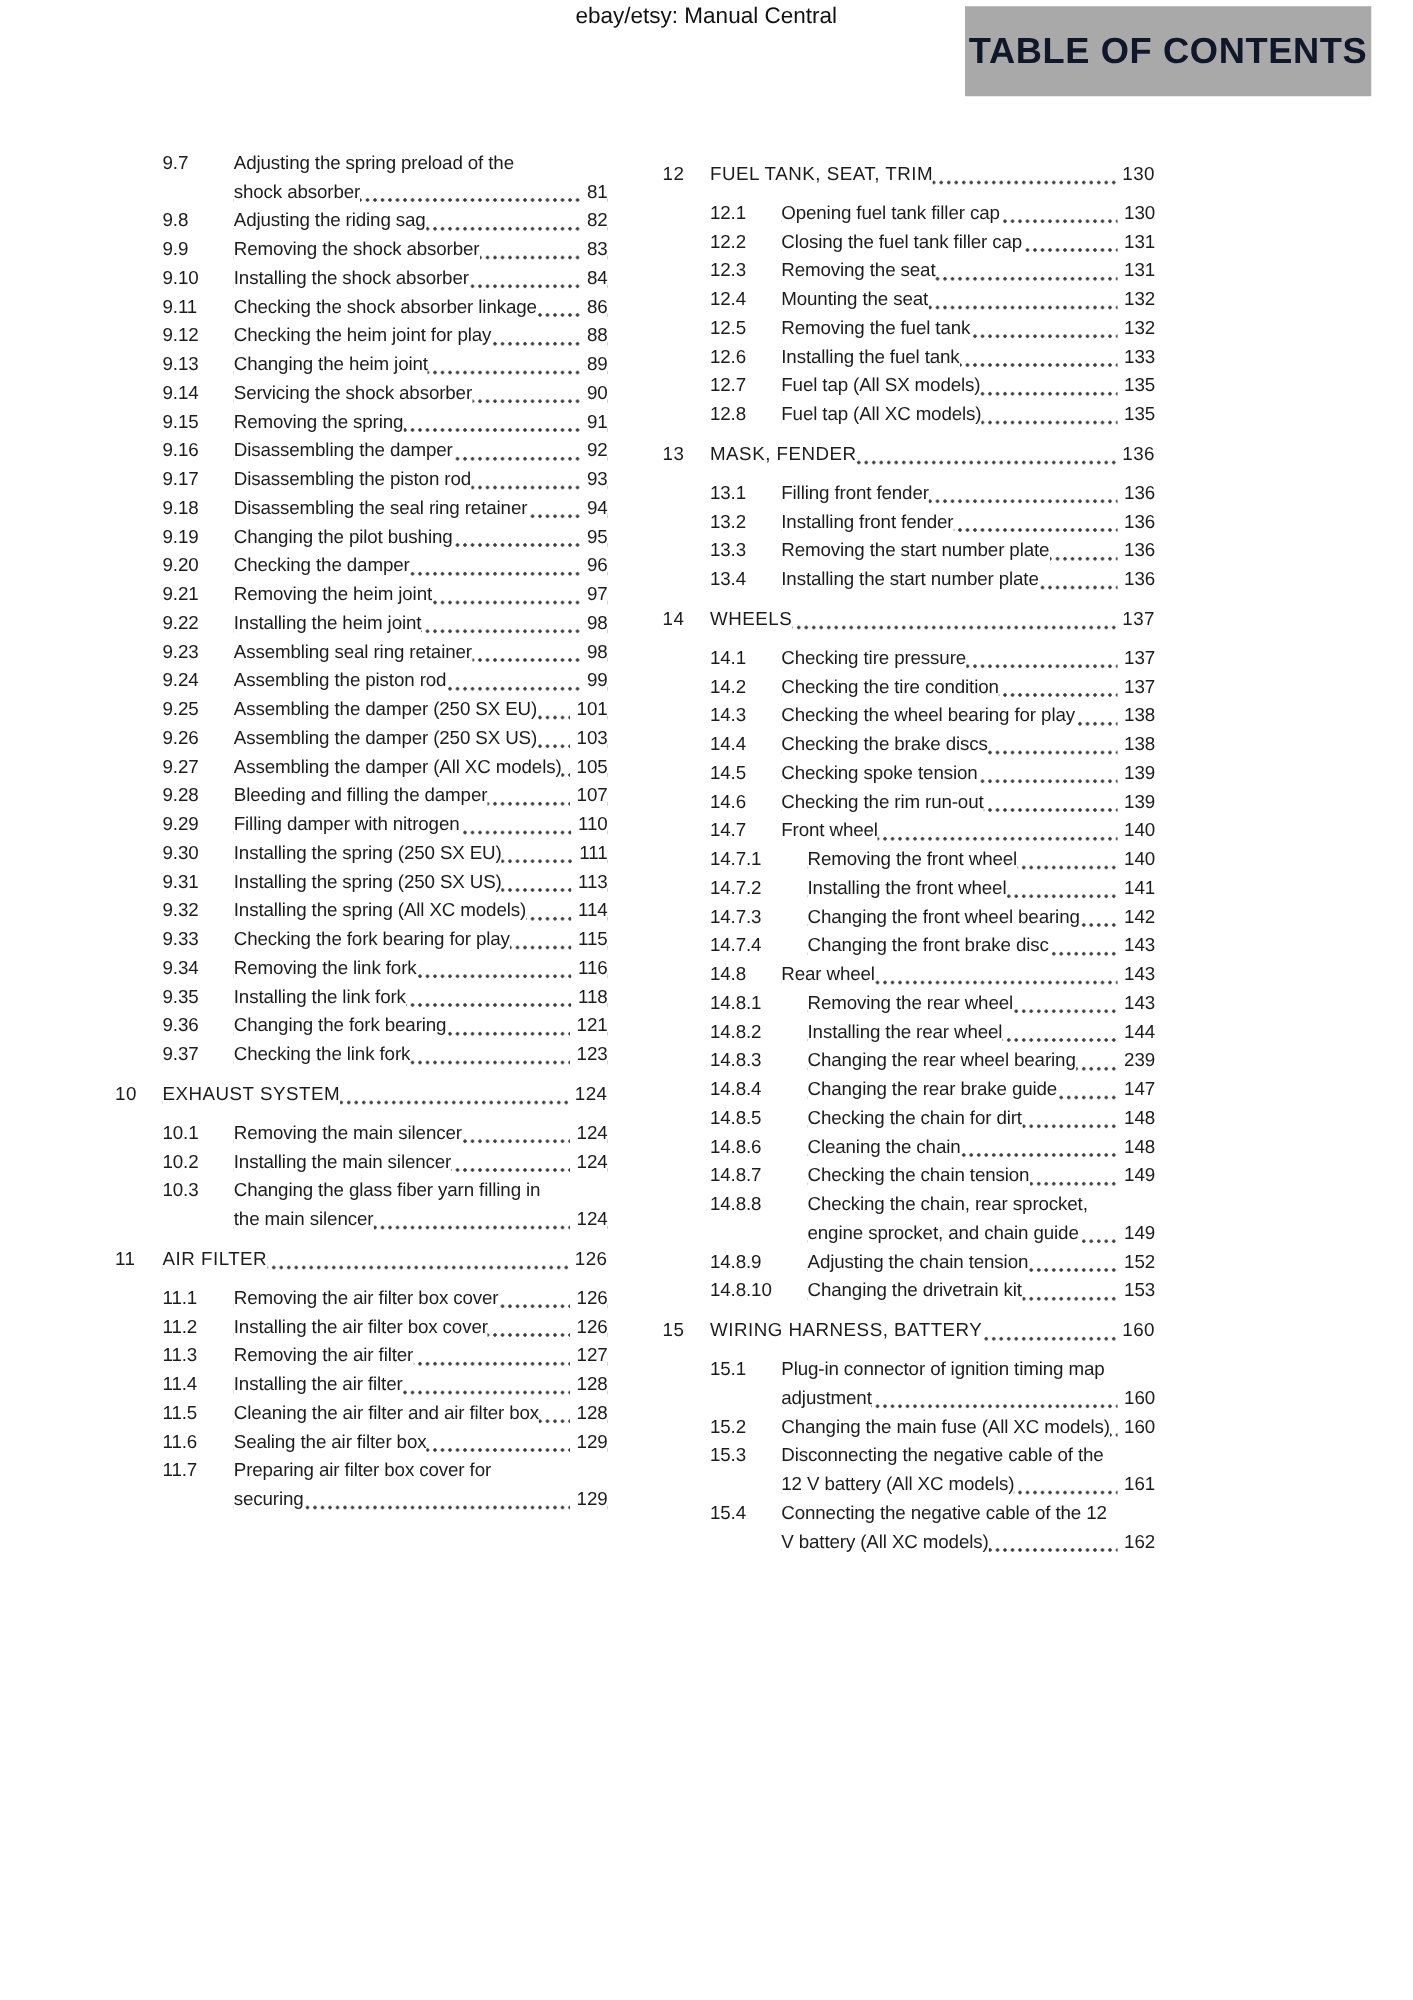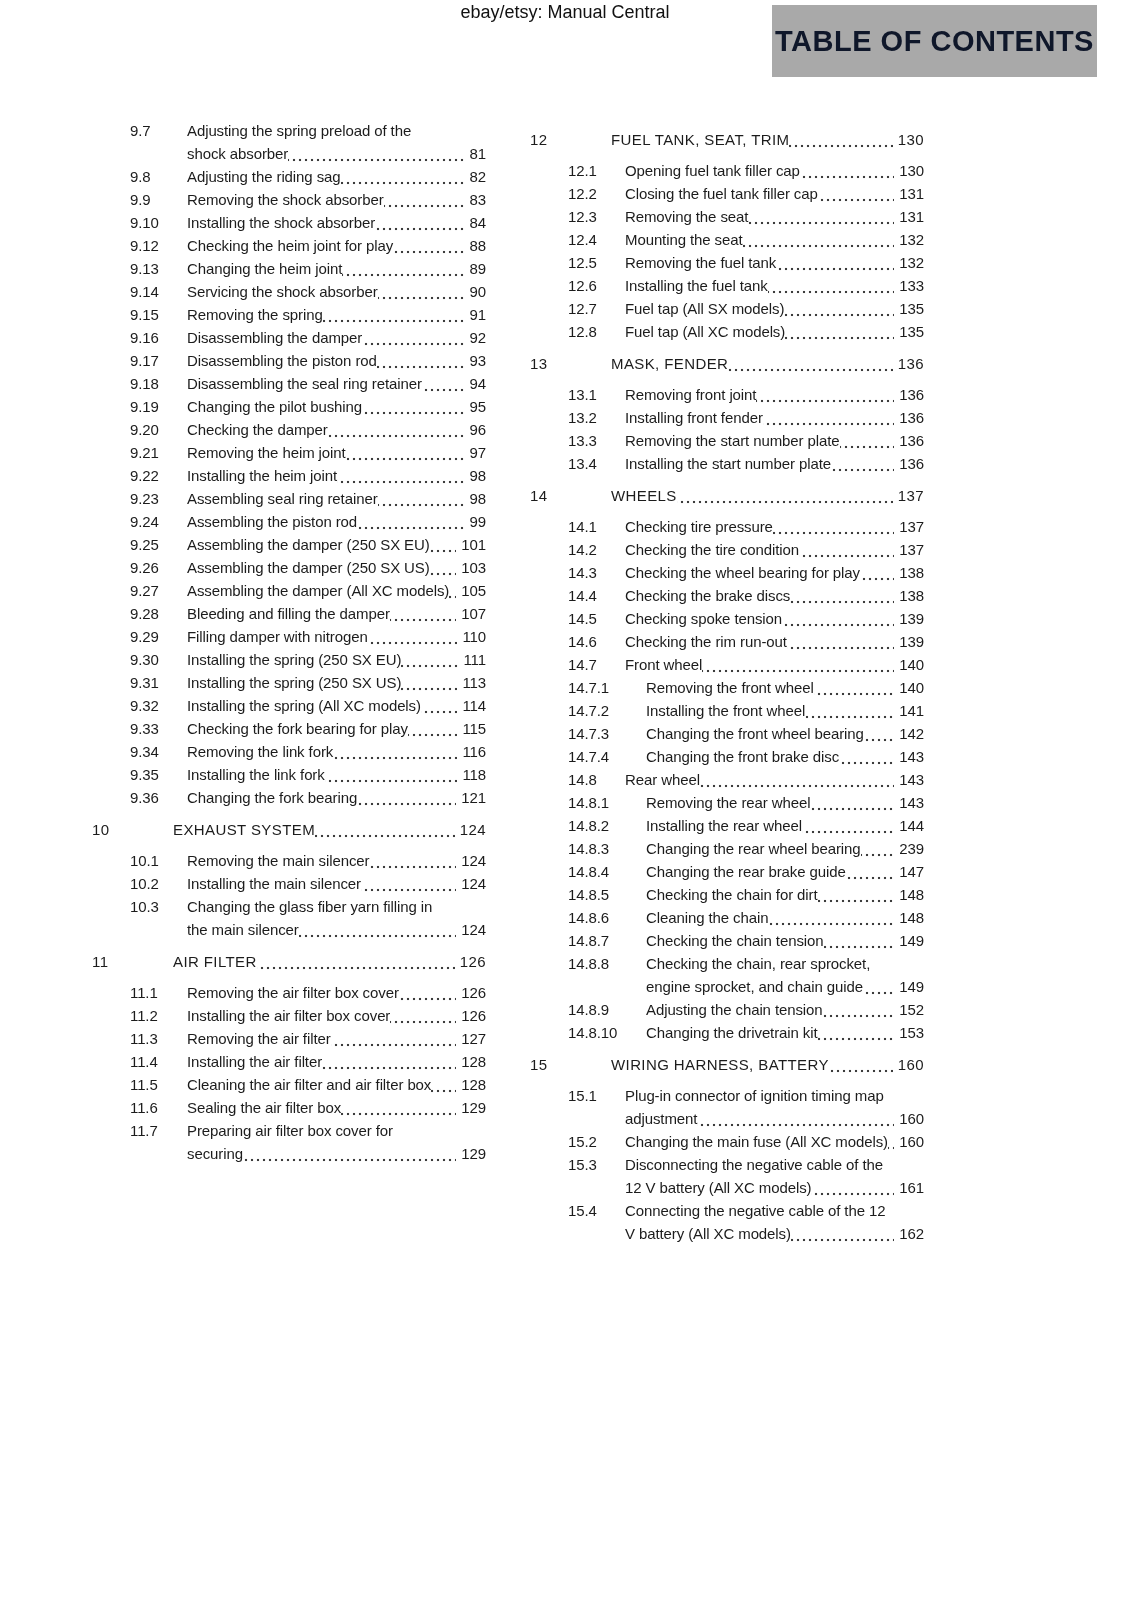--- a/index.html
+++ b/index.html
@@ -50,21 +50,21 @@
   .col { width: 400px; }
   .col-left { margin-right: 44px; }
 
   .toc-row {
     display: flex;
     align-items: flex-start;
     font-size: 15px;
     line-height: 23px;
     letter-spacing: -0.1px;
   }
-  .toc-row.level-1 { margin-top: 9px; margin-bottom: 8px; letter-spacing: 0.4px; gap: 43px; }
+  .toc-row.level-1 { margin-top: 9px; margin-bottom: 8px; letter-spacing: 0.4px; }
   .level-1 .num { width: 38px; }
   .level-2 { padding-left: 38px; }
   .level-2 .num { width: 57px; }
   .level-3 { padding-left: 38px; }
   .level-3 .num { width: 78px; }
   .num { flex: none; }
   .body {
     flex: 1;
     position: relative;
     padding-right: 34px;
@@ -120,20 +120,24 @@
         </div>
         <div class="toc-row level-2">
           <span class="num">9.9</span>
           <span class="body"><span class="label">Removing the shock absorber</span><span class="pg">83</span></span>
         </div>
         <div class="toc-row level-2">
           <span class="num">9.10</span>
           <span class="body"><span class="label">Installing the shock absorber</span><span class="pg">84</span></span>
         </div>
         <div class="toc-row level-2">
+          <span class="num">9.11</span>
+          <span class="body"><span class="label">Checking the shock absorber linkage</span><span class="pg">86</span></span>
+        </div>
+        <div class="toc-row level-2">
           <span class="num">9.12</span>
           <span class="body"><span class="label">Checking the heim joint for play</span><span class="pg">88</span></span>
         </div>
         <div class="toc-row level-2">
           <span class="num">9.13</span>
           <span class="body"><span class="label">Changing the heim joint</span><span class="pg">89</span></span>
         </div>
         <div class="toc-row level-2">
           <span class="num">9.14</span>
           <span class="body"><span class="label">Servicing the shock absorber</span><span class="pg">90</span></span>
@@ -219,20 +223,24 @@
           <span class="body"><span class="label">Removing the link fork</span><span class="pg">116</span></span>
         </div>
         <div class="toc-row level-2">
           <span class="num">9.35</span>
           <span class="body"><span class="label">Installing the link fork</span><span class="pg">118</span></span>
         </div>
         <div class="toc-row level-2">
           <span class="num">9.36</span>
           <span class="body"><span class="label">Changing the fork bearing</span><span class="pg">121</span></span>
         </div>
+        <div class="toc-row level-2">
+          <span class="num">9.37</span>
+          <span class="body"><span class="label">Checking the link fork</span><span class="pg">123</span></span>
+        </div>
         <div class="toc-row level-1">
           <span class="num">10</span>
           <span class="body"><span class="label">EXHAUST SYSTEM</span><span class="pg">124</span></span>
         </div>
         <div class="toc-row level-2">
           <span class="num">10.1</span>
           <span class="body"><span class="label">Removing the main silencer</span><span class="pg">124</span></span>
         </div>
         <div class="toc-row level-2">
           <span class="num">10.2</span>
@@ -311,21 +319,21 @@
         <div class="toc-row level-2">
           <span class="num">12.8</span>
           <span class="body"><span class="label">Fuel tap (All XC models)</span><span class="pg">135</span></span>
         </div>
         <div class="toc-row level-1">
           <span class="num">13</span>
           <span class="body"><span class="label">MASK, FENDER</span><span class="pg">136</span></span>
         </div>
         <div class="toc-row level-2">
           <span class="num">13.1</span>
-          <span class="body"><span class="label">Removing front joint</span><span class="pg">136</span></span>
+          <span class="body"><span class="label">Filling front fender</span><span class="pg">136</span></span>
         </div>
         <div class="toc-row level-2">
           <span class="num">13.2</span>
           <span class="body"><span class="label">Installing front fender</span><span class="pg">136</span></span>
         </div>
         <div class="toc-row level-2">
           <span class="num">13.3</span>
           <span class="body"><span class="label">Removing the start number plate</span><span class="pg">136</span></span>
         </div>
         <div class="toc-row level-2">

